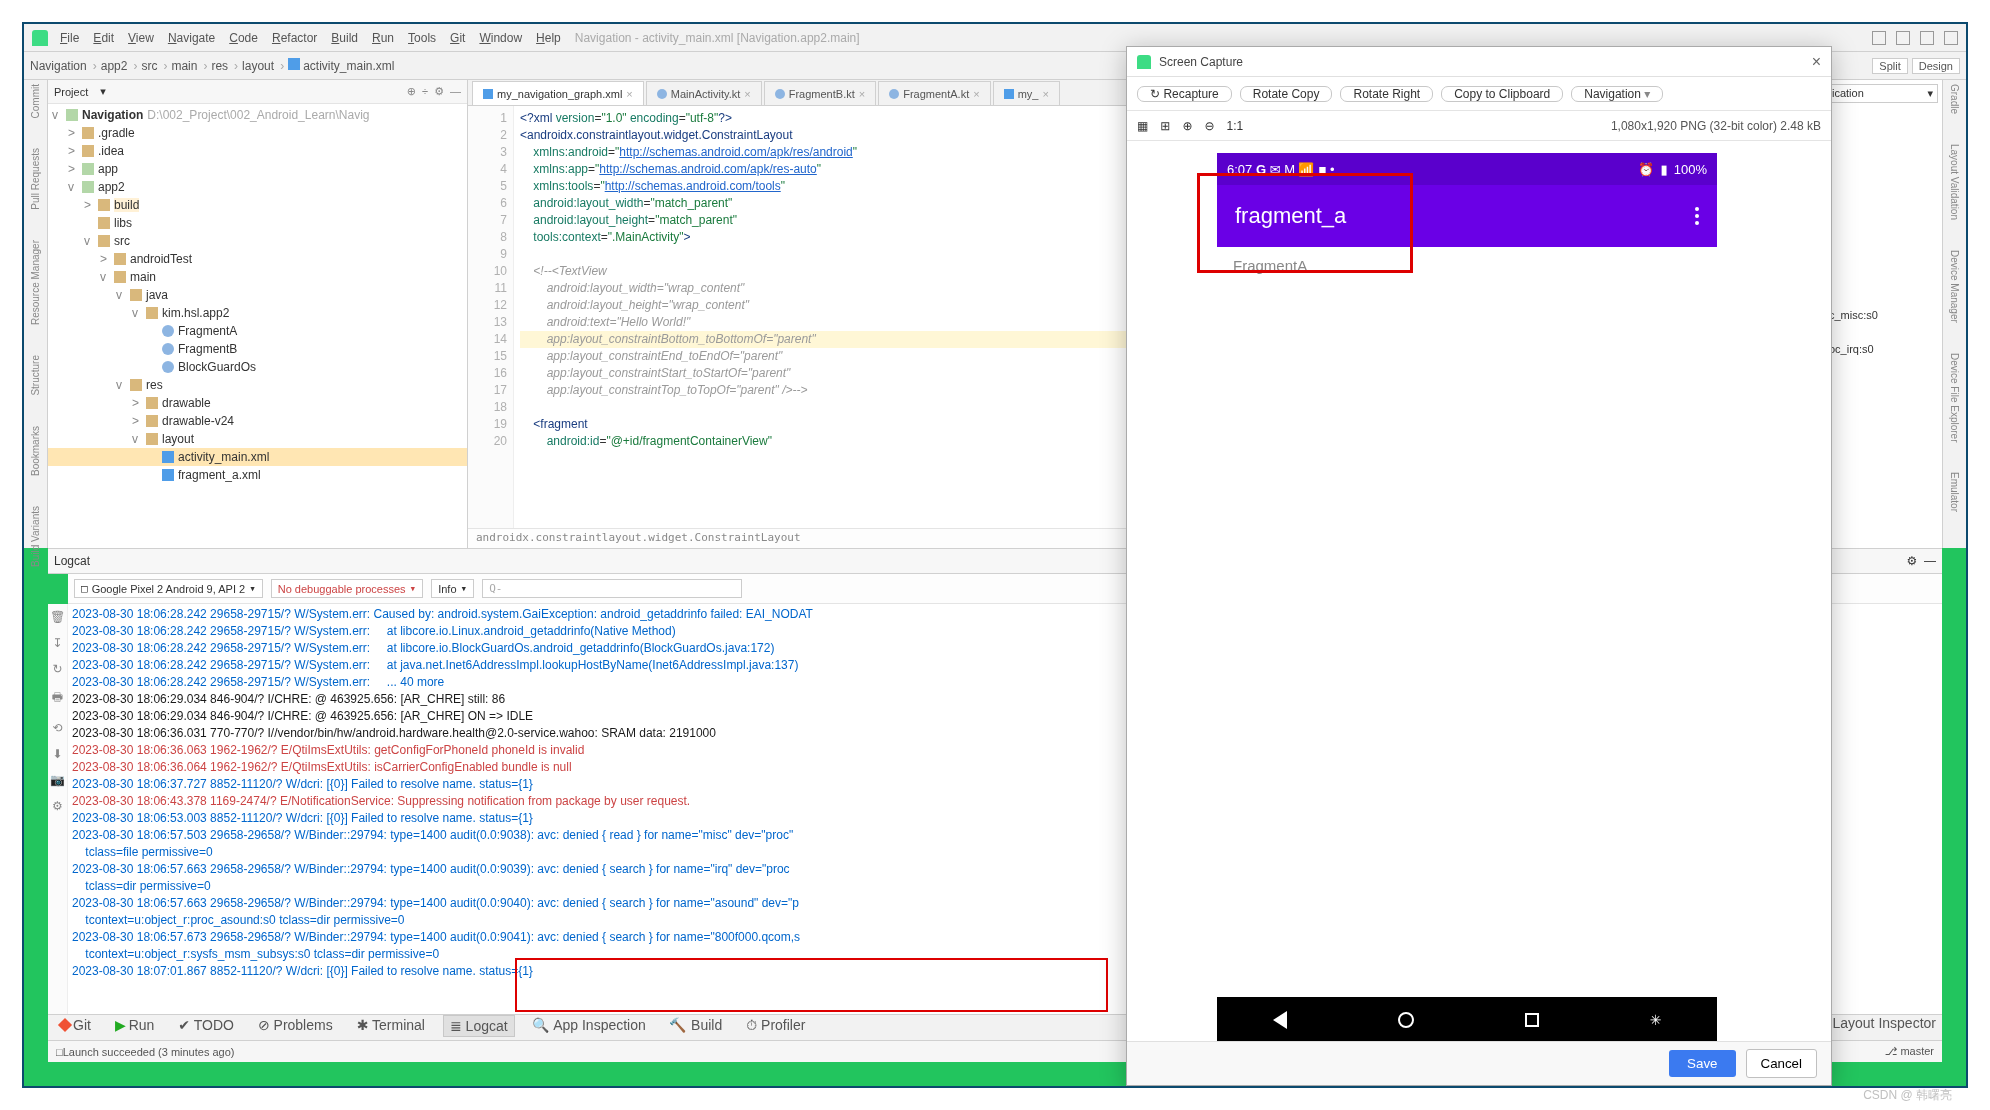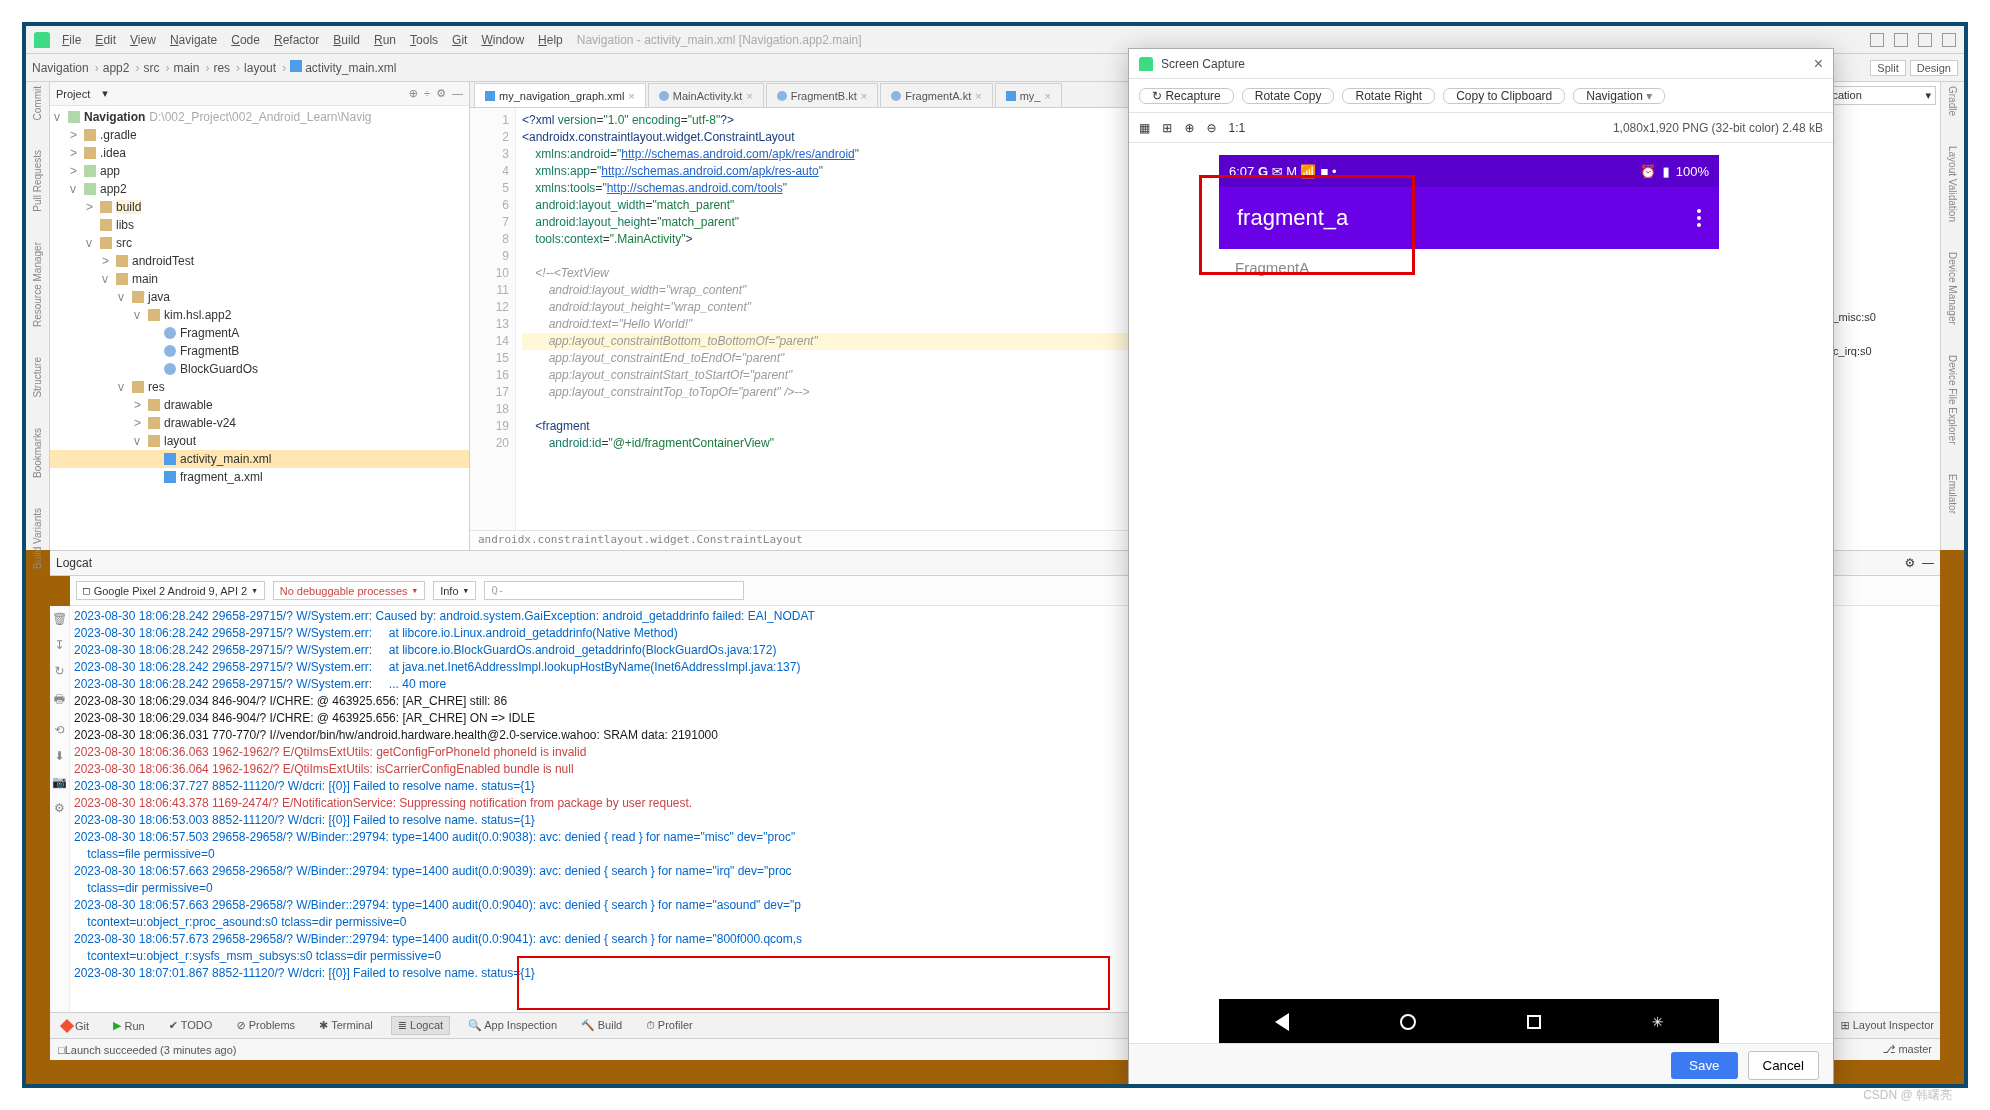--- a/index.html
+++ b/index.html
@@ -1,19 +1,19 @@
 <!DOCTYPE html>
 <html><head>
 <meta charset="utf-8">
 <style>
 * { box-sizing: border-box; margin: 0; padding: 0; font-family: "Segoe UI", Arial, sans-serif; }
 html, body { width: 1990px; height: 1110px; background: #fff; overflow: hidden; font-size: 12px; color: #333; }
 
 
-.ide { position: absolute; left: 22px; top: 22px; width: 1946px; height: 1066px; border: 4px solid #0c4a6e; background: #a16207; overflow:hidden;}
+.ide { position: absolute; left: 22px; top: 22px; width: 1946px; height: 1066px; border: 2px solid #0c4a6e; background: #22c55e; overflow:hidden;}
 
 
 .menu-bar { height: 28px; background: #f2f2f2; display: flex; align-items: center; padding: 0 8px; font-family: Consolas, monospace; font-size: 12px; color:#555; border-bottom:1px solid #d0d0d0;}
 .menu-bar .android-logo { width: 16px; height: 16px; background: #3ddc84; border-radius: 3px 3px 0 0; margin-right: 12px; }
 .menu-bar .item { margin-right: 14px; cursor: default; }
 .menu-bar .item u { text-decoration: underline; }
 .menu-bar .hint { color:#aaa;}
 .menu-bar .right-tools { margin-left:auto; display:flex; gap:10px; align-items:center;}
 .menu-bar .right-tools .ico { width:14px; height:14px; border:1px solid #999;}
 
@@ -78,21 +78,21 @@
 .log-left-tools { position:absolute; top:580px; left:24px; width:20px; bottom:72px; background:#fbfbfb; border-right:1px solid #eee; display:flex; flex-direction:column; align-items:center; gap:12px; padding-top:6px; color:#888; font-size:12px;}
 .log-body { position:absolute; top:580px; left:44px; right:24px; bottom:72px; overflow:auto; font-family:Consolas, monospace; font-size:12px; line-height:17px; background:#fff; padding:2px 4px;}
 .log-body .l { white-space:pre; color:#1a1a1a;}
 .log-body .l.warn { color:#06c;}
 .log-body .l.err { color:#cc4444;}
 .log-body .l.info { }
 .redbox1 { position:absolute; border:2px solid #d00; pointer-events:none; }
 .redbox1.a { left:491px; bottom:74px; width:593px; height:54px;}
 
 
-.bottom-tabs { position:absolute; left:24px; right:24px; bottom:46px; height:26px; border-top:1px solid #d0d0d0; background:#f2f2f2; display:flex; align-items:center; padding:0 6px; font-size:11px; color:#555; gap:12px;}
+.bottom-tabs { position:absolute; left:24px; right:24px; bottom:46px; height:26px; border-top:1px solid #d0d0d0; background:#f2f2f2; display:flex; align-items:flex-start; padding:0 6px; font-size:14px; color:#555; gap:12px;}
 .bottom-tabs .btab { display:flex; align-items:center; gap:3px; padding:2px 6px; cursor:default;}
 .bottom-tabs .btab.active { background:#e0e0e0; border:1px solid #c8c8c8;}
 .bottom-tabs .git-ico { width:10px; height:10px; background:#f05133; transform:rotate(45deg);}
 .bottom-tabs .run-ico { color:#2a2;}
 .bottom-tabs .right { margin-left:auto; display:flex; gap:16px; align-items:center;}
 
 
 .status-bar { position:absolute; left:24px; right:24px; bottom:24px; height:22px; border-top:1px solid #d0d0d0; background:#f6f6f6; display:flex; align-items:center; padding:0 8px; font-size:11px; color:#555;}
 .status-bar .right { margin-left:auto; display:flex; gap:10px; align-items:center;}
 

